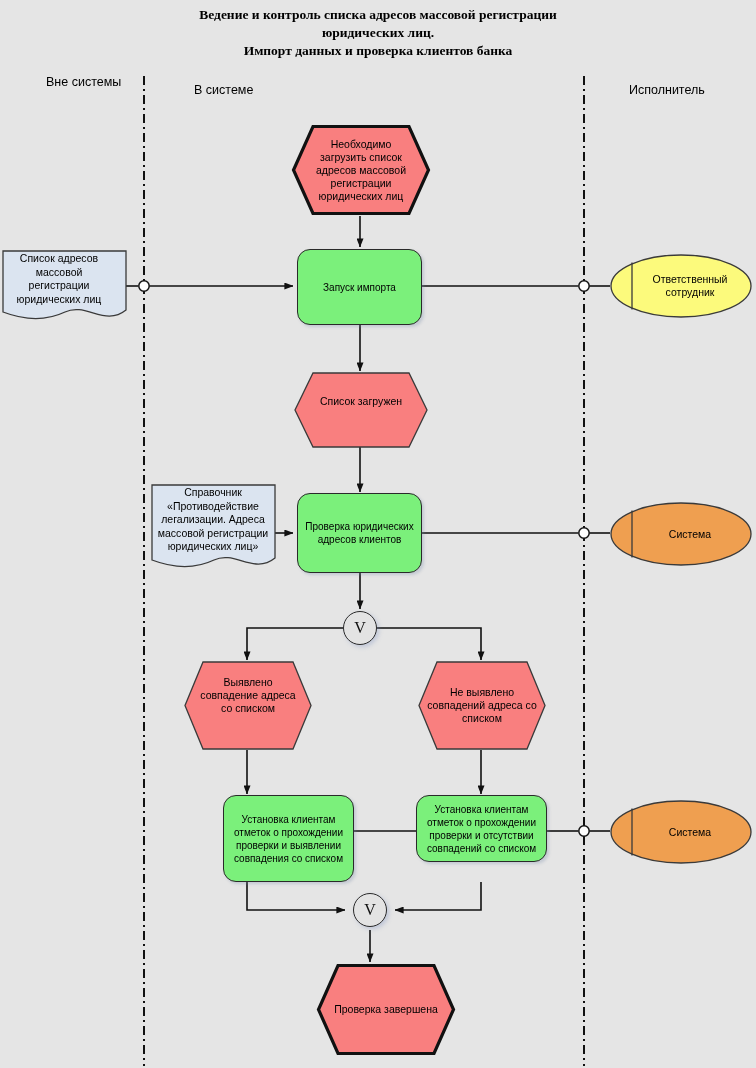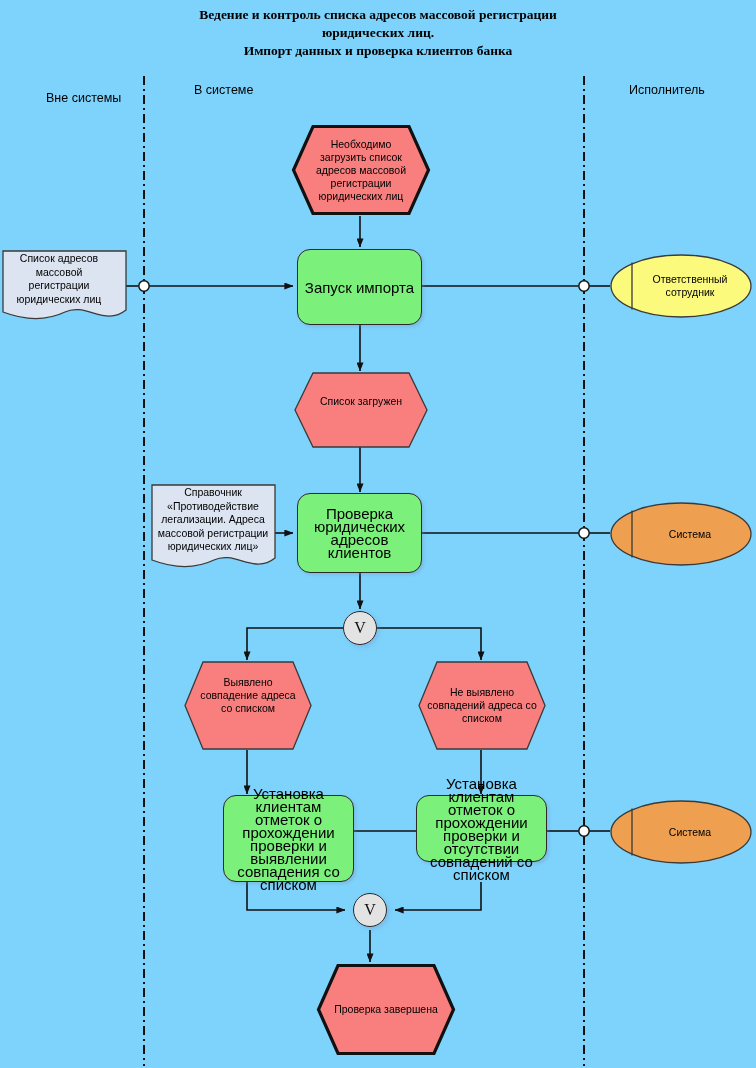--- a/index.html
+++ b/index.html
@@ -8,21 +8,21 @@
     background: #ffffff;
   }
   body {
     font-family: "Liberation Sans", sans-serif;
     color: #000000;
   }
   #canvas {
     position: relative;
     width: 756px;
     height: 1068px;
-    background: #7dd3fc;
+    background: #e5e5e5;
     overflow: hidden;
   }
 
   
   .title {
     position: absolute;
     left: 0;
     top: 6px;
     width: 756px;
     text-align: center;
@@ -53,21 +53,21 @@
   }
 
   
   .node {
     position: absolute;
     box-sizing: border-box;
     display: flex;
     align-items: center;
     justify-content: center;
     text-align: center;
-    font-size: 15px;
+    font-size: 10px;
     line-height: 13px;
     color: #000;
   }
   .node .lbl {
     display: block;
     padding: 0 6px;
     position: relative;
     z-index: 3;
   }
 
@@ -179,21 +179,21 @@
 
   <div class="title">
     <div>Ведение и контроль списка адресов массовой регистрации</div>
     <div>юридических лиц.</div>
     <div>Импорт данных и проверка клиентов банка</div>
   </div>
 
   <div class="divider-dd" style="left:143px; top:76px; height:990px;"></div>
   <div class="divider-dd" style="left:583px; top:76px; height:990px;"></div>
 
-  <div class="lane-label" style="left:46px; top:91px;text-align:right;">Вне системы</div>
+  <div class="lane-label" style="left:46px; top:75px;text-align:right;">Вне системы</div>
   <div class="lane-label" style="left:194px; top:83px;">В системе</div>
   <div class="lane-label" style="left:629px; top:83px;">Исполнитель</div>
 
   <svg id="wires">
     <defs>
       <marker id="arr" markerWidth="9" markerHeight="7" refX="8.6" refY="3.5" orient="auto" markerUnits="userSpaceOnUse">
         <path d="M0,0 L9,3.5 L0,7 z" fill="#111"></path>
       </marker>
     </defs>
     <g stroke="#111" stroke-width="1.6" fill="none">

